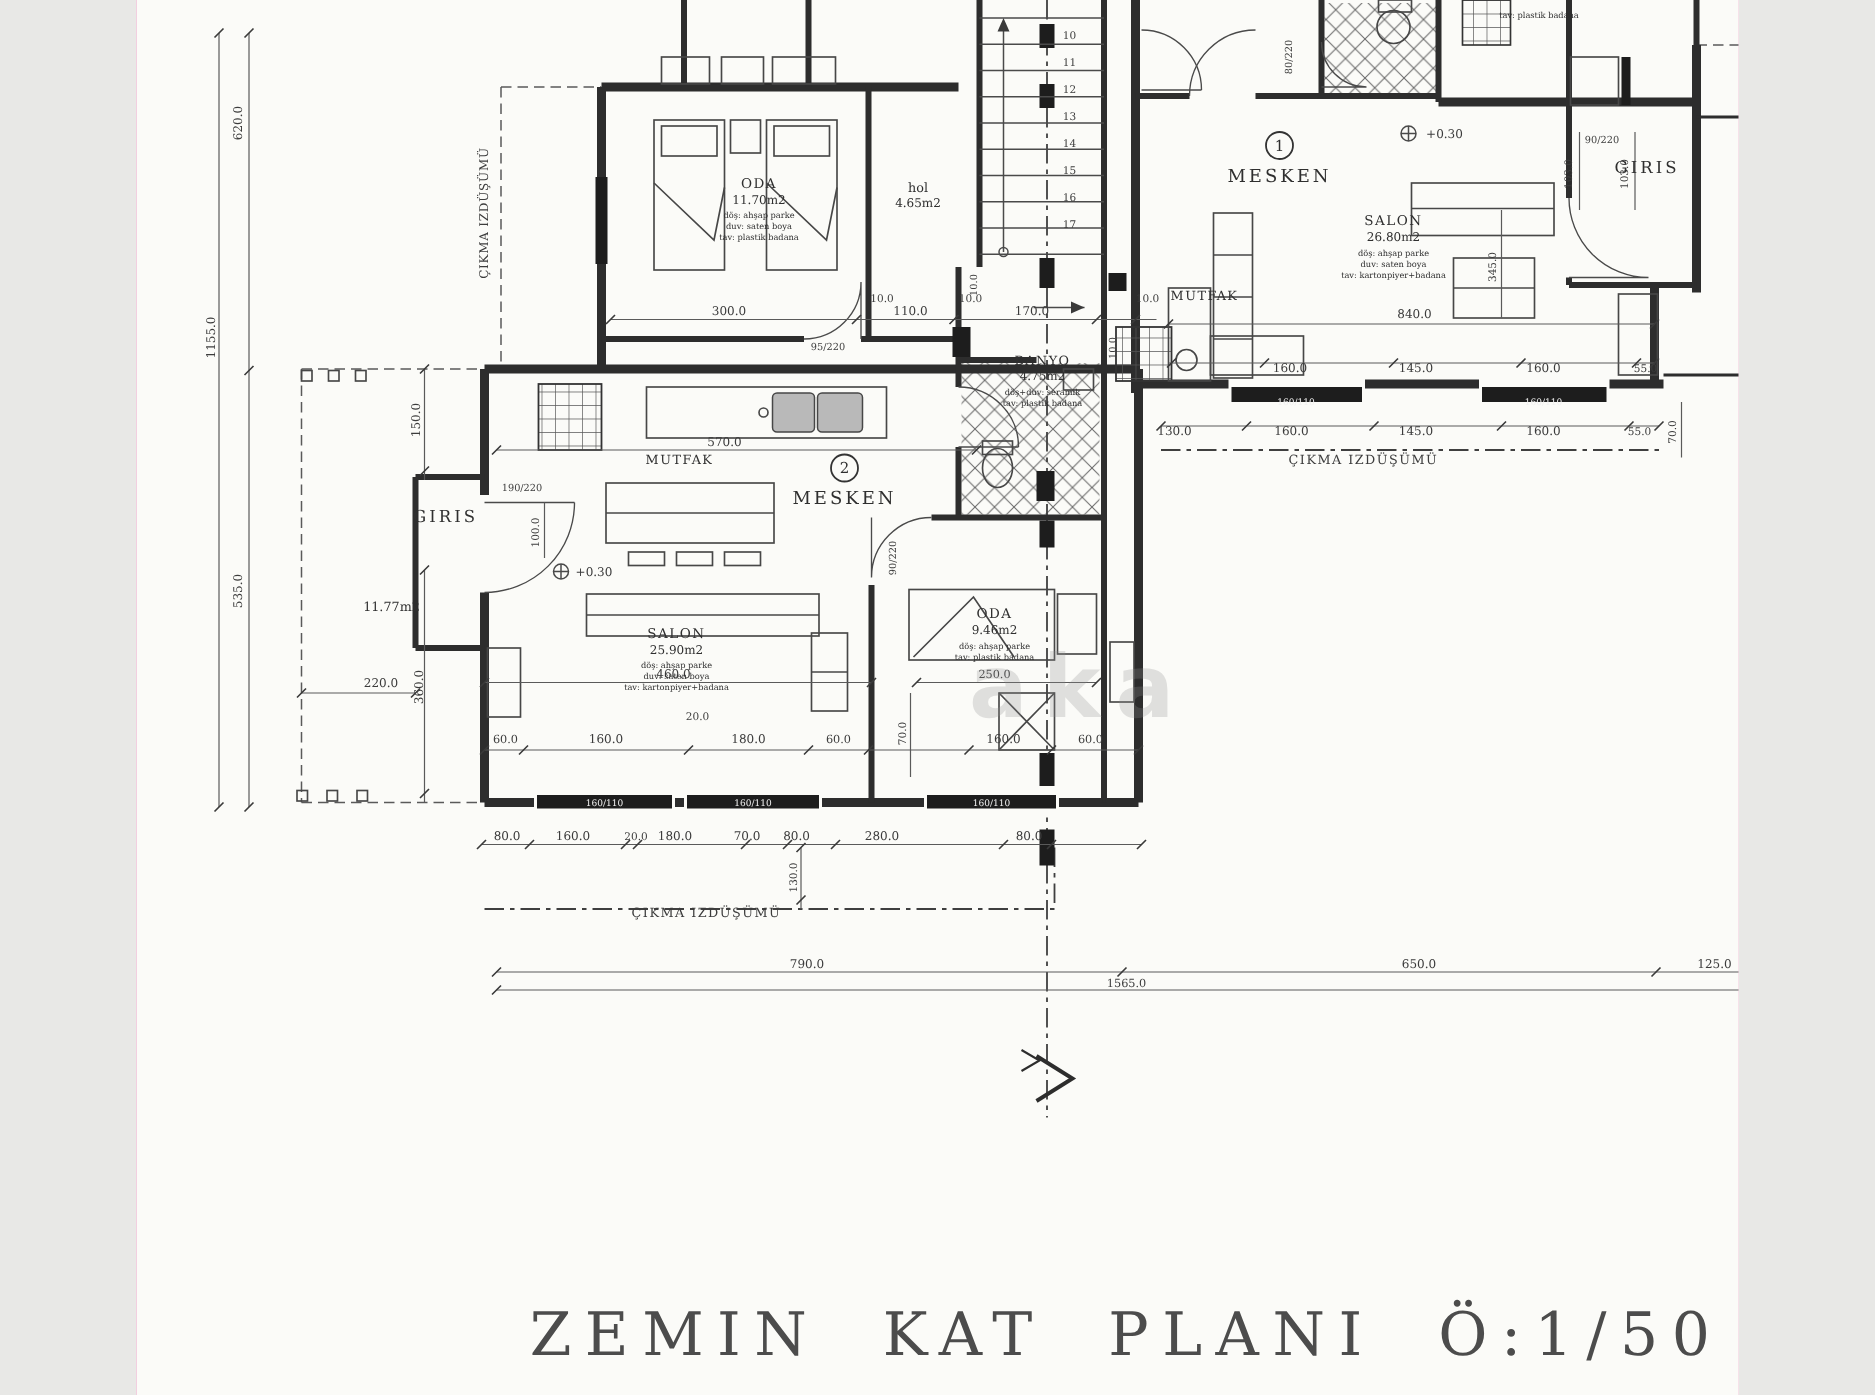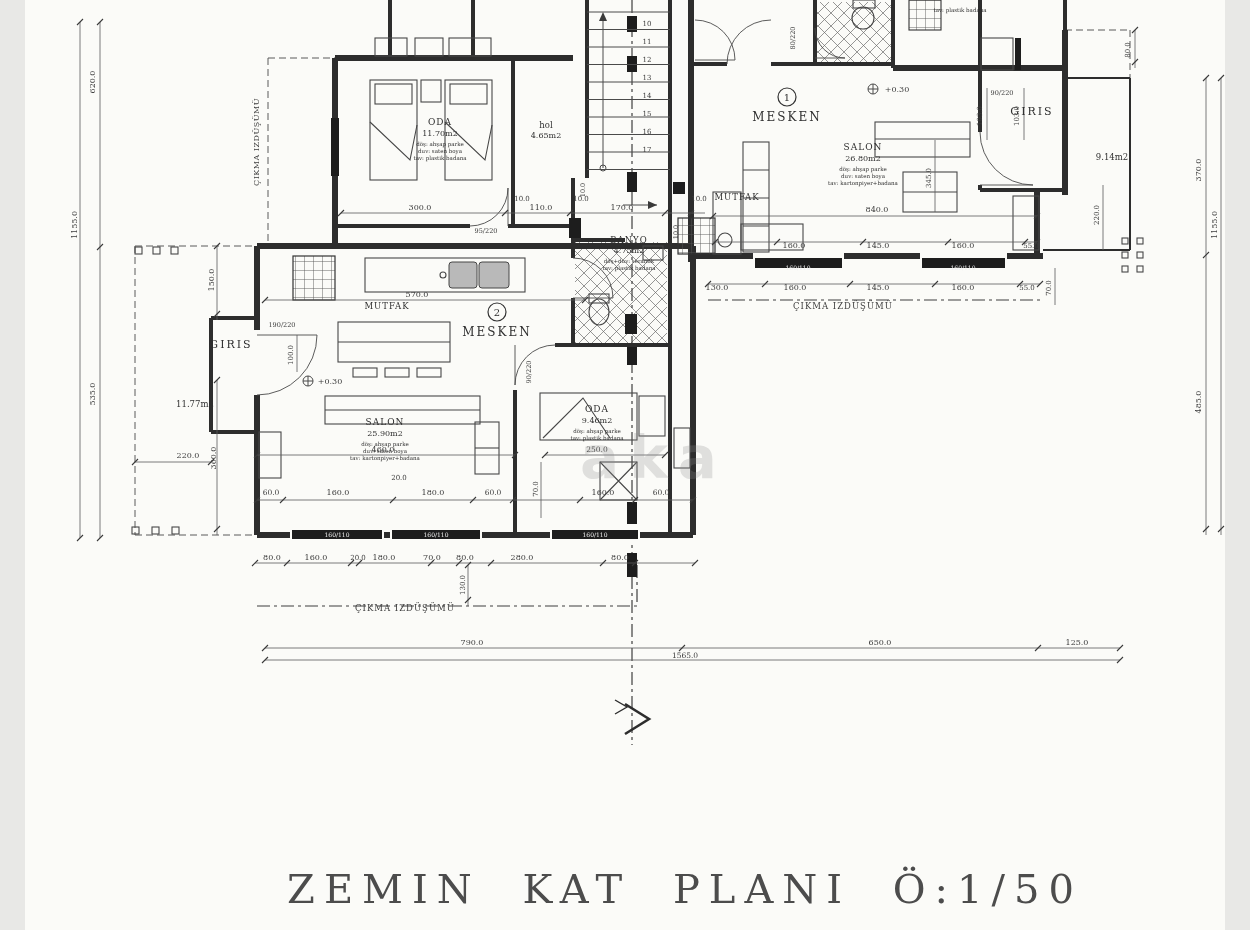--- a/index.html
+++ b/index.html
@@ -1,16 +1,16 @@
 <!DOCTYPE html>
 <html><head>
 <meta charset="utf-8">
 <style>
   html,body{margin:0;padding:0;background:#e8e8e6;}
-  .page{width:1200px;height:930px;background:#f9a8d4;position:relative;margin:0 auto;overflow:hidden;}
+  .page{width:1068px;height:930px;background:#f9a8d4;position:relative;margin:0 auto;overflow:hidden;}
   svg{display:block;}
   text{font-family:"DejaVu Serif","Liberation Serif",serif;fill:#3a3a3a;}
   .dim{fill:#3c3c3c;}
   .wtxt{fill:#f0f0f0;}
   .rl{fill:#2f2f2f;}
   .title-text{font-size:40px;letter-spacing:9px;word-spacing:20px;fill:#4c4c4c;}
   .wm{font-size:58px;font-weight:bold;letter-spacing:10px;fill:#8f8f8f;opacity:0.25;font-family:"DejaVu Sans","Liberation Sans",sans-serif;}
   .wall{stroke:#2d2d2d;fill:none;}
   .w6{stroke-width:6px;} .w4{stroke-width:4px;} .w2{stroke-width:2px;}
   .thin{stroke:#4a4a4a;stroke-width:1px;fill:none;}

